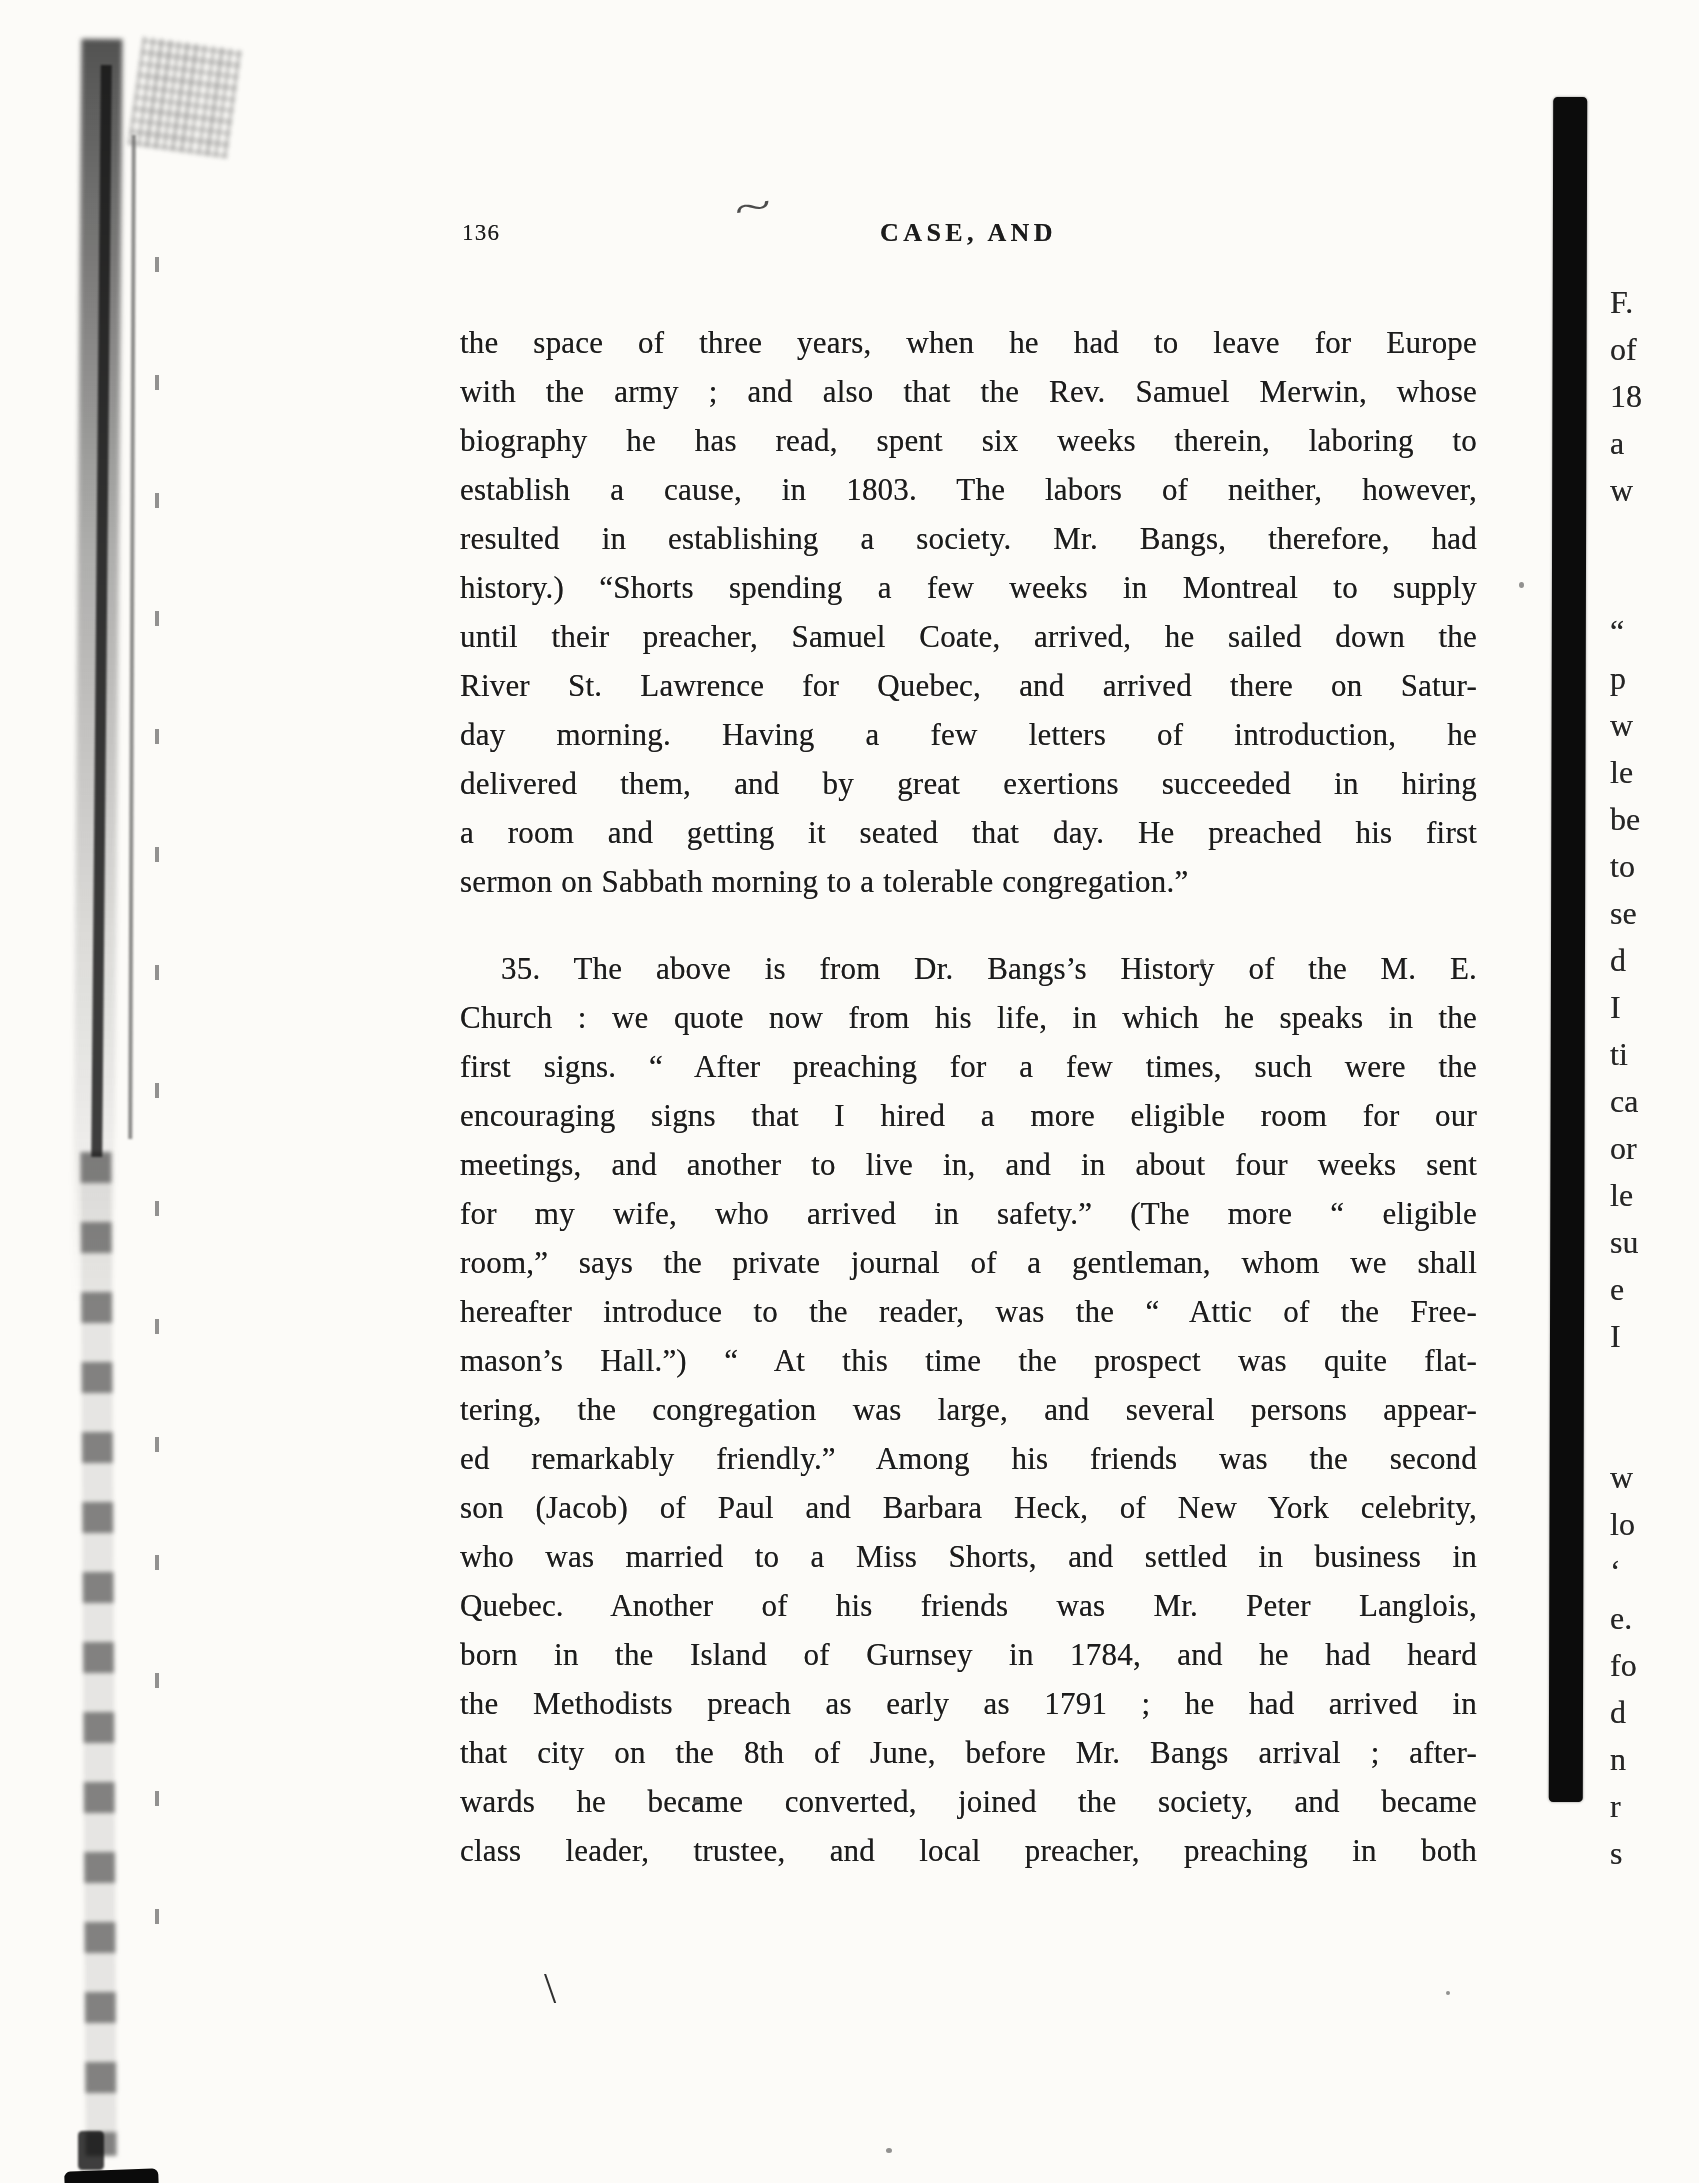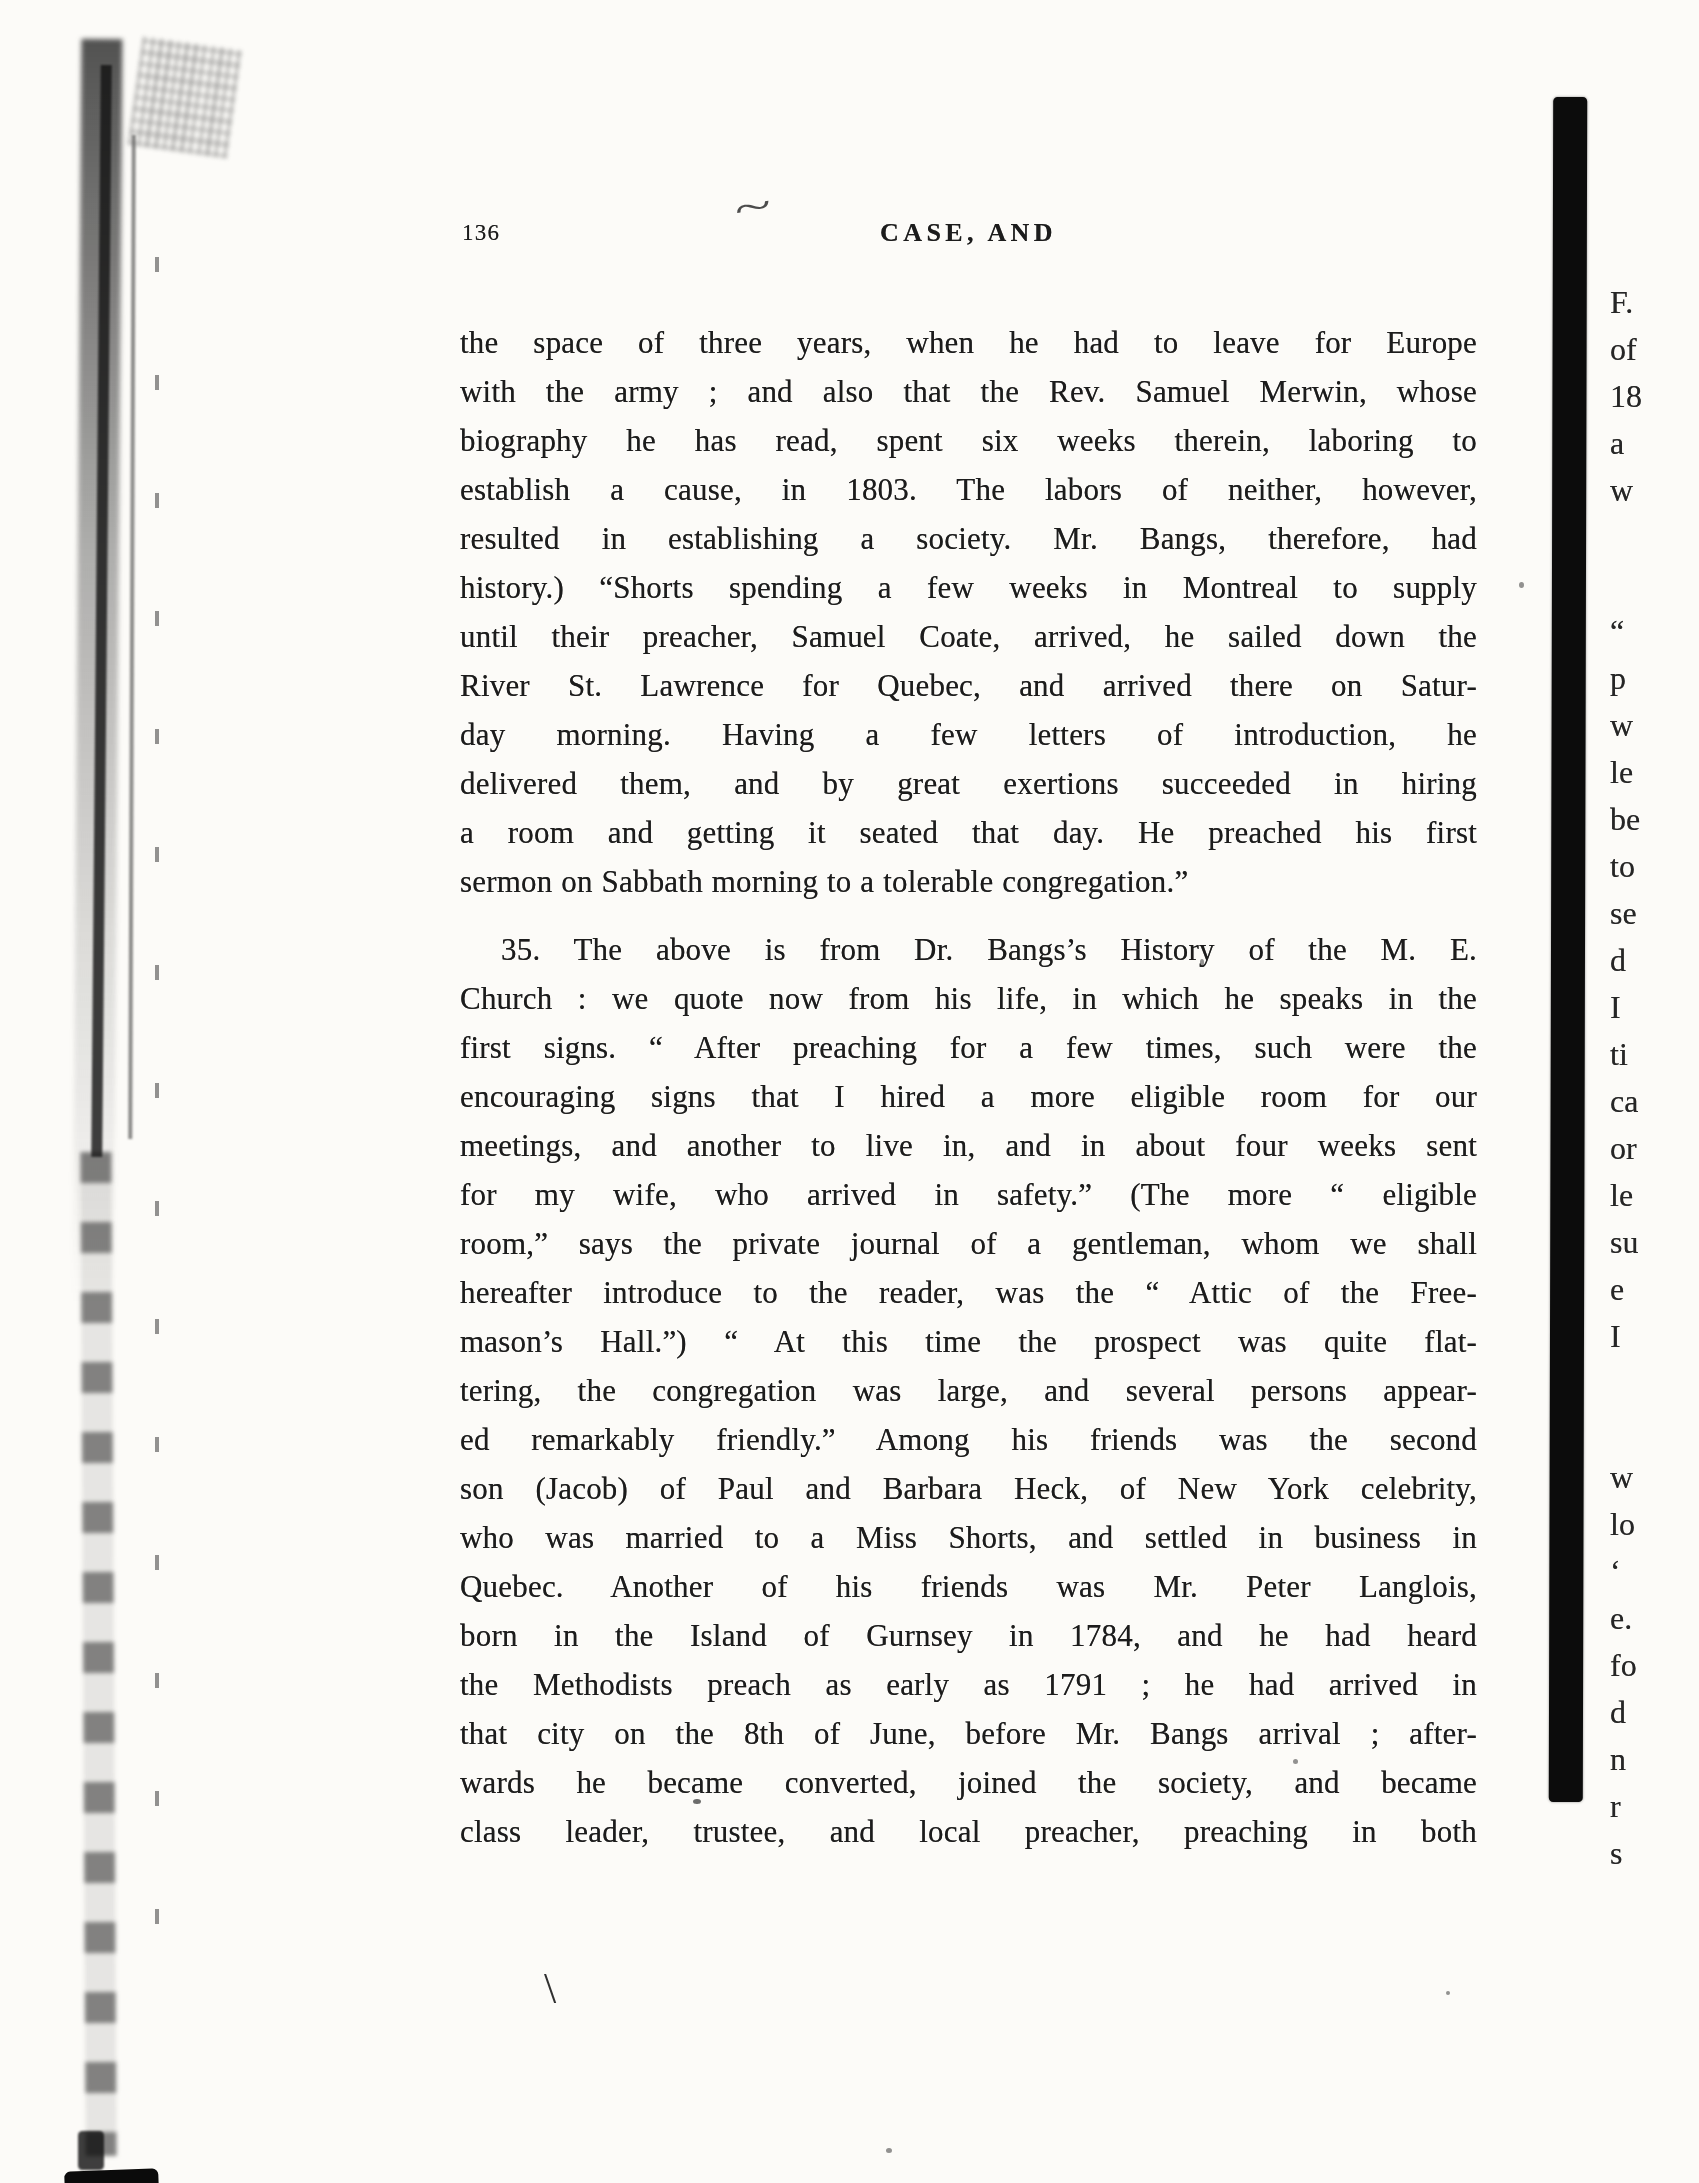--- a/index.html
+++ b/index.html
@@ -39,21 +39,21 @@
     position: absolute;
     left: 460px;
     top: 318px;
     width: 1017px;
     font-size: 31px;
     line-height: 49px;
     letter-spacing: 0.2px;
     word-spacing: 0.9px;
     text-shadow: 0 0 0.6px rgba(25,25,25,0.7);
   }
-  .paragraph + .paragraph { margin-top: 19px; }
+  .paragraph + .paragraph { margin-top: 38px; }
   .text-line {
     text-align: justify;
     text-align-last: justify;
   }
   .text-line.last { text-align-last: left; }
   .text-line.indent { text-indent: 41px; }
 
   
   .black-bar {
     position: absolute;

